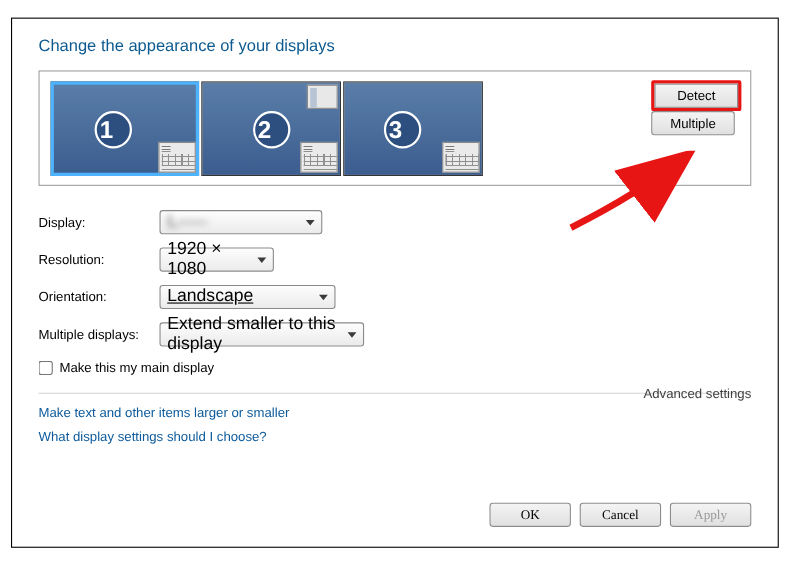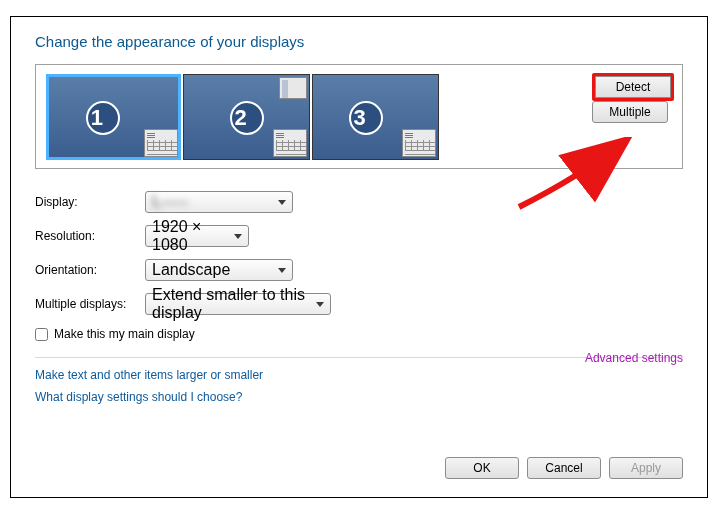--- a/index.html
+++ b/index.html
@@ -173,57 +173,58 @@
       content: "";
       position: absolute;
       right: 6px;
       top: 8px;
       border-left: 4px solid transparent;
       border-right: 4px solid transparent;
       border-top: 5px solid #3a3a3a;
     }
     .dd-display { width: 148px; }
     .dd-res { width: 104px; }
-    .dd-orient { width: 148px; }
+    .dd-orient { width: 160px; text-decoration: underline; }
     .dd-mult { width: 186px; }
     .blurred {
       filter: blur(3px);
       color: #888;
       font-weight: 600;
     }
     .checkbox-row {
       display: flex;
       align-items: center;
       margin-top: 4px;
       margin-bottom: 16px;
     }
     .checkbox-row input { margin-right: 6px; }
     .adv-link {
       position: absolute;
       right: 24px;
       top: 334px;
-      color: #a21caf;
+      color: #404040;
       cursor: pointer;
     }
     .divider {
       border: none;
       border-top: 1px solid #d8d8d8;
       margin: 10px 0 10px 0;
     }
     .linkrow {
       color: #0c5a9b;
       margin: 8px 0 6px 0;
       cursor: pointer;
     }
     .bottom-buttons {
       position: absolute;
       right: 24px;
       bottom: 18px;
       display: flex;
       gap: 8px;
+      font-family: Liberation Serif, serif;
     }
     .bottom-buttons .winbtn { width: 74px; }
     .winbtn[disabled] {
       color: #9a9a9a;
       cursor: default;
     }
   </style>
 </head>
 <body>
 

